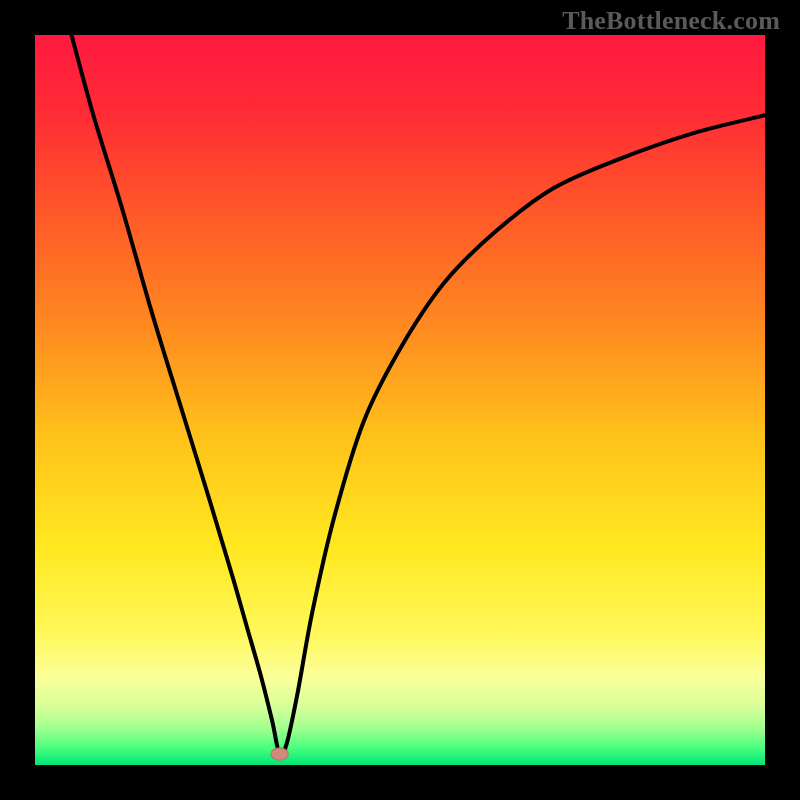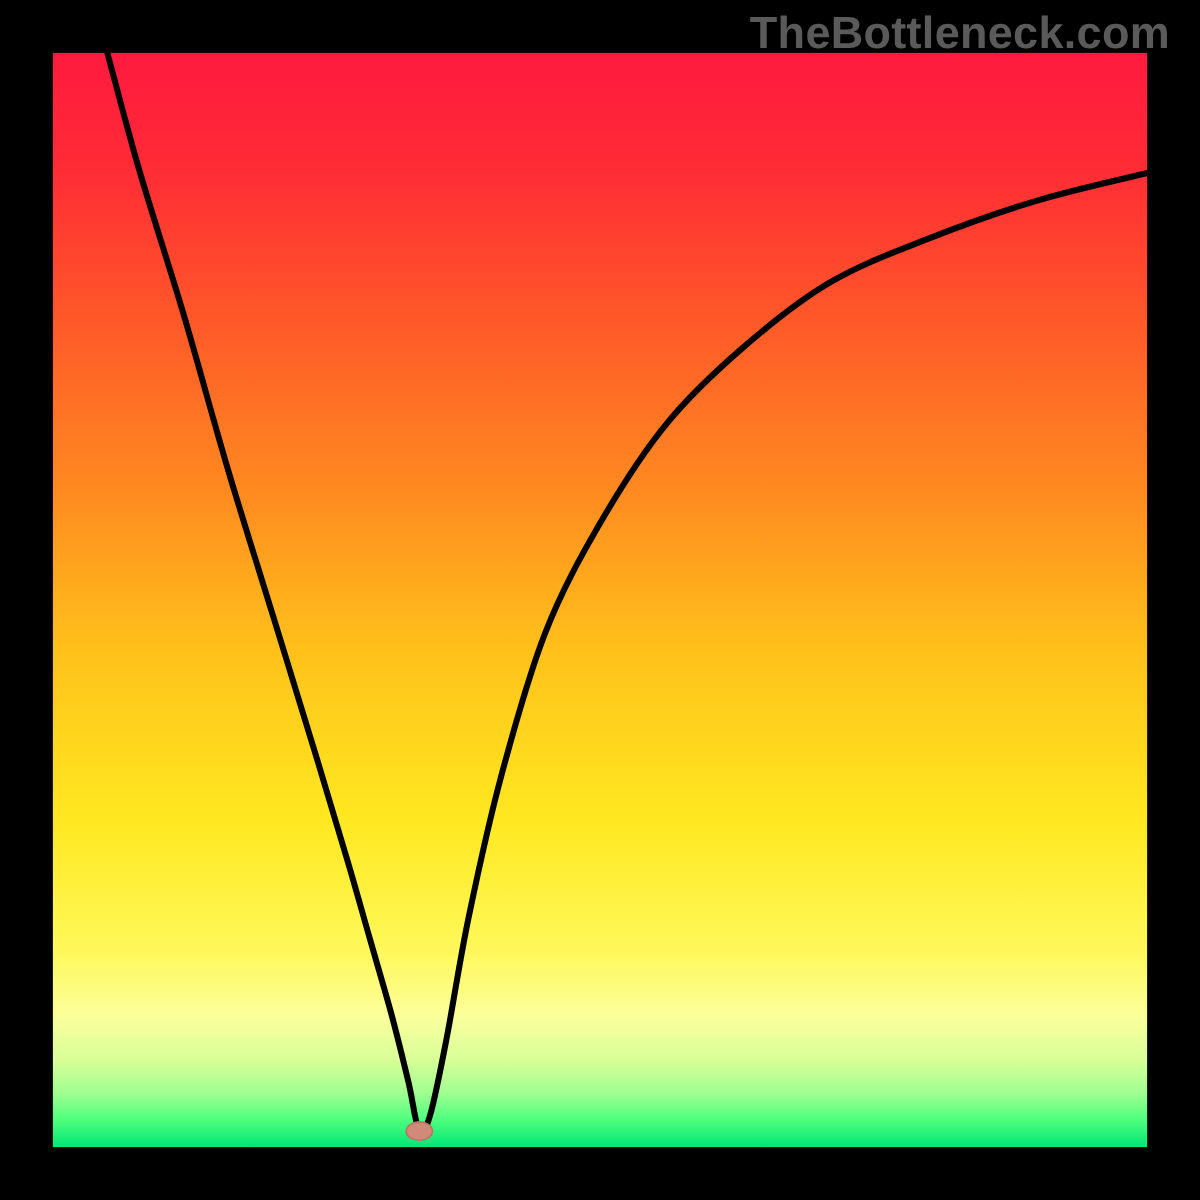--- a/index.html
+++ b/index.html
@@ -35,22 +35,22 @@
     position: absolute;
     left: 0;
     top: 0;
     width: 100%;
     height: 100%;
   }
   .watermark {
     position: absolute;
     top: 6px;
     right: 20px;
-    font-family: Liberation Sans, sans-serif;
-    font-size: 30px;
+    font-family: Liberation Serif, serif;
+    font-size: 26px;
     font-weight: 600;
     color: #5a5a5a;
     letter-spacing: 0.2px;
   }
 </style>
 </head>
 <body>
 
 <div class="outer">
 

